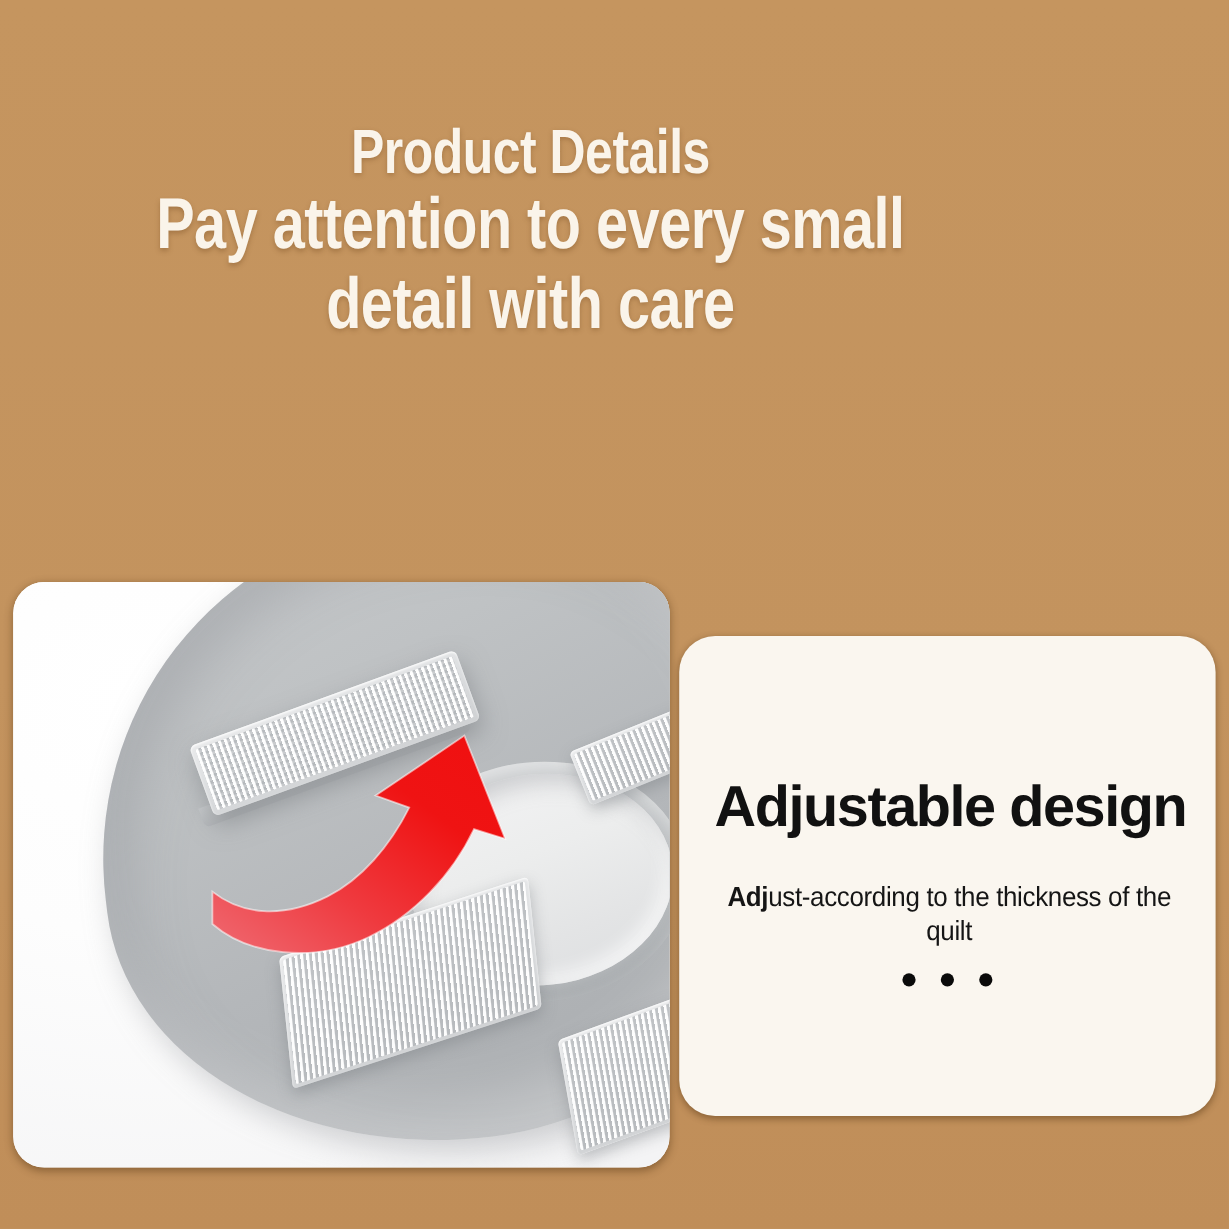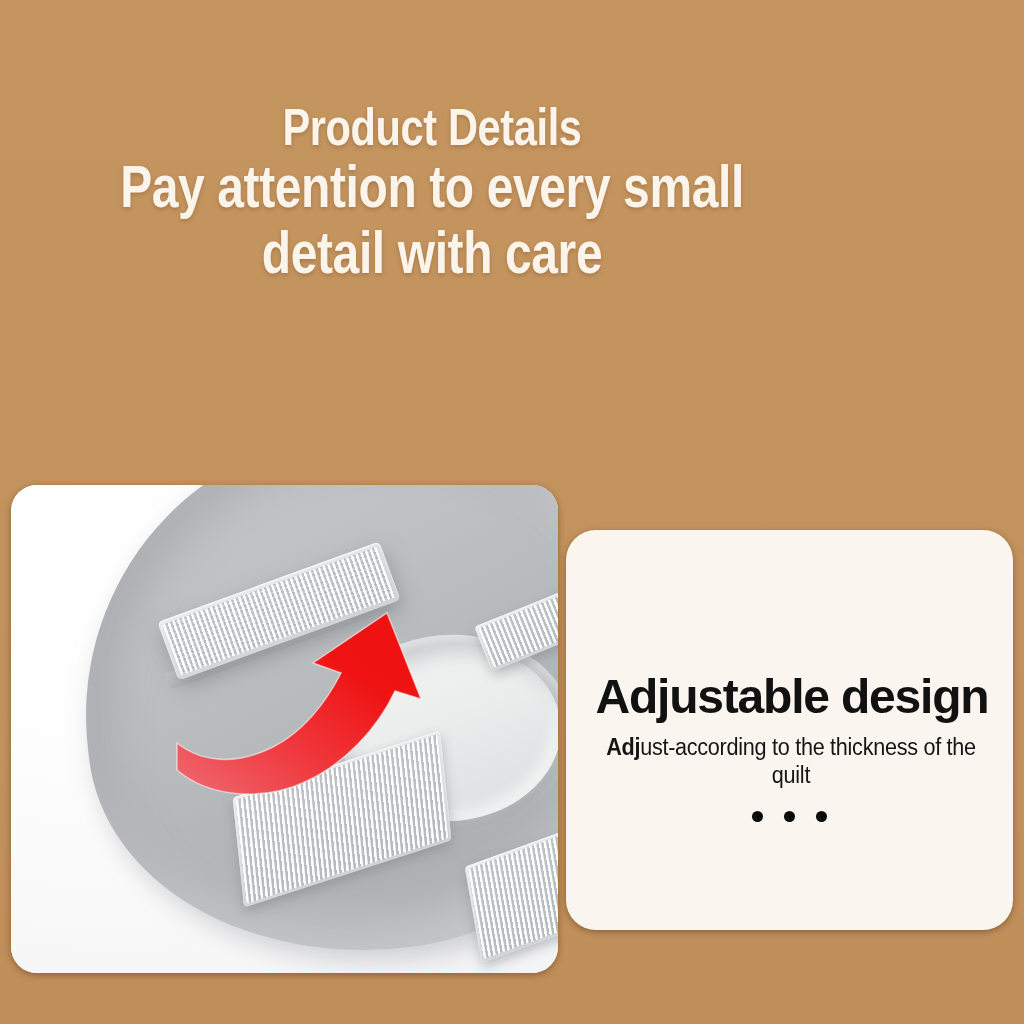--- a/index.html
+++ b/index.html
@@ -18,21 +18,21 @@
     position: relative;
     width: 1024px;
     height: 1024px;
     background: linear-gradient(180deg, #c5955f 0%, #c3935e 55%, #c08e59 100%);
     overflow: hidden;
   }
 
   
   .heading {
     position: absolute;
-    left: 0;
+    left: 10px;
     top: 98px;
     width: 864px;
     text-align: center;
     user-select: none;
   }
   .heading-line1 {
     display: block;
     font-family: "Liberation Sans Narrow", "Liberation Sans", sans-serif;
     font-weight: 700;
     font-size: 52px;
@@ -79,21 +79,20 @@
     left: 16px;
     top: 115px;
     width: 420px;
     font-family: "Liberation Sans", sans-serif;
     font-weight: 700;
     font-size: 48px;
     line-height: 56px;
     letter-spacing: -1.2px;
     color: #111111;
     text-align: center;
-    margin-top: 24px;
   }
   .info-sub {
     position: absolute;
     left: 8px;
     top: 203px;
     width: 434px;
     text-align: center;
     font-family: "Liberation Sans Narrow", "Liberation Sans", sans-serif;
     font-size: 23px;
     line-height: 28px;

